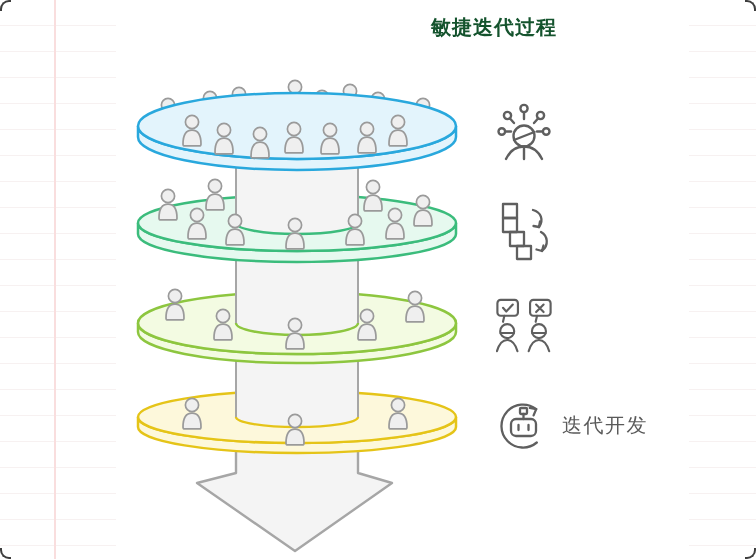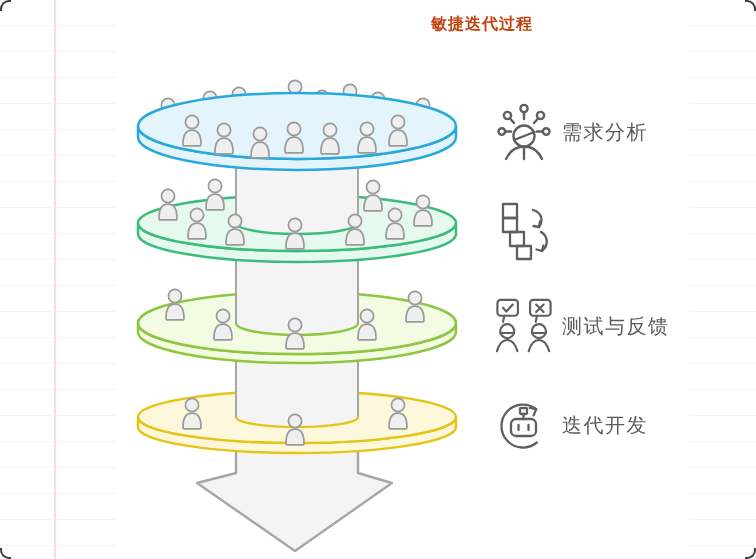--- a/index.html
+++ b/index.html
@@ -17,21 +17,21 @@
   .grid-vline{position:absolute;left:54px;top:0;width:2px;height:559px;background:#f9dede;}
   
   .corner{position:absolute;width:9px;height:9px;border:0 solid #3e3e3e;}
   .corner.tl{left:0;top:0;border-left-width:2.5px;border-top-width:2.5px;border-top-left-radius:9px;}
   .corner.tr{right:0;top:0;border-right-width:2.5px;border-top-width:2.5px;border-top-right-radius:9px;}
   .corner.bl{left:0;bottom:0;border-left-width:2.5px;border-bottom-width:2.5px;border-bottom-left-radius:9px;}
   .corner.br{right:0;bottom:0;border-right-width:2.5px;border-bottom-width:2.5px;border-bottom-right-radius:9px;}
 
   .page-title{
     position:absolute;left:431px;top:14px;white-space:nowrap;
-    font-size:16px;font-weight:bold;color:#c2410c;letter-spacing:1px;
+    font-size:20px;font-weight:bold;color:#14532d;letter-spacing:1px;
   }
 
   #funnel-svg{position:absolute;left:0;top:0;}
   .disc{stroke-width:2.5;}
   .people{fill:#efefef;stroke:#9a9a9a;stroke-width:1.7;stroke-linejoin:round;}
   .shaft{stroke:none;}
   .shaft-edge{fill:none;stroke-width:2;}
   .hole-arc{fill:none;stroke-width:2.4;}
   .arrow-body{stroke-width:2.4;stroke-linejoin:round;}
 
@@ -167,21 +167,20 @@
       <circle cx="10.5" cy="13.5" r="3.6"></circle>
         <path d="M13,16.5 L17,21"></path>
       <circle cx="43.5" cy="13.5" r="3.6"></circle>
         <path d="M41,16.5 L37,21"></path>
       <circle cx="4.8" cy="29.5" r="3.3"></circle>
         <path d="M8.2,29.5 L14,29.5"></path>
       <circle cx="49.2" cy="29.5" r="3.3"></circle>
         <path d="M45.8,29.5 L40,29.5"></path>
     </svg>
   </span>
-  <span class="legend-label">需求分析</span>
 </div>
 
 <div class="legend-row" style="top:202px">
   <span class="legend-icon">
     <svg width="54" height="60" viewBox="0 0 54 60" style="stroke-width:2.3">
       <rect x="6" y="3" width="14" height="14"></rect>
       <rect x="6" y="17" width="14" height="14"></rect>
       <rect x="13" y="31" width="14" height="14"></rect>
       <rect x="20" y="45" width="14" height="13"></rect>
       <path d="M36,9 C44,11 47,19 42,26"></path>
@@ -202,21 +201,20 @@
       <path d="M44,19 L42.5,25.5"></path>
       <path d="M43,7 l8,8 M51,7 l-8,8"></path>
       <circle cx="12" cy="35.5" r="7.5"></circle>
         <path d="M4.8,37.5 L19.2,37.5"></path>
       <path d="M1,57 C4,47 8,45 12,45 C16,45 20,47 23,57"></path>
       <circle cx="46" cy="35.5" r="7.5"></circle>
         <path d="M38.8,37.5 L53.2,37.5"></path>
       <path d="M35,57 C38,47 42,45 46,45 C50,45 54,47 57,57"></path>
     </svg>
   </span>
-  <span class="legend-label">测试与反馈</span>
 </div>
 
 <div class="legend-row" style="top:396px">
   <span class="legend-icon">
     <svg width="56" height="60" viewBox="0 0 56 60" style="stroke-width:2.3">
       <path d="M40.8,47.5 A21.5,21.5 0 1 1 40.2,14.1"></path>
       <path d="M40.2,14.1 L33.8,12.9 M40.2,14.1 L37.6,20.4"></path>
       <rect x="15" y="24" width="25" height="17" rx="5"></rect>
       <path d="M22.5,30 v5 M32.5,30 v5"></path>
       <rect x="24" y="13" width="7" height="6" rx="1"></rect>

